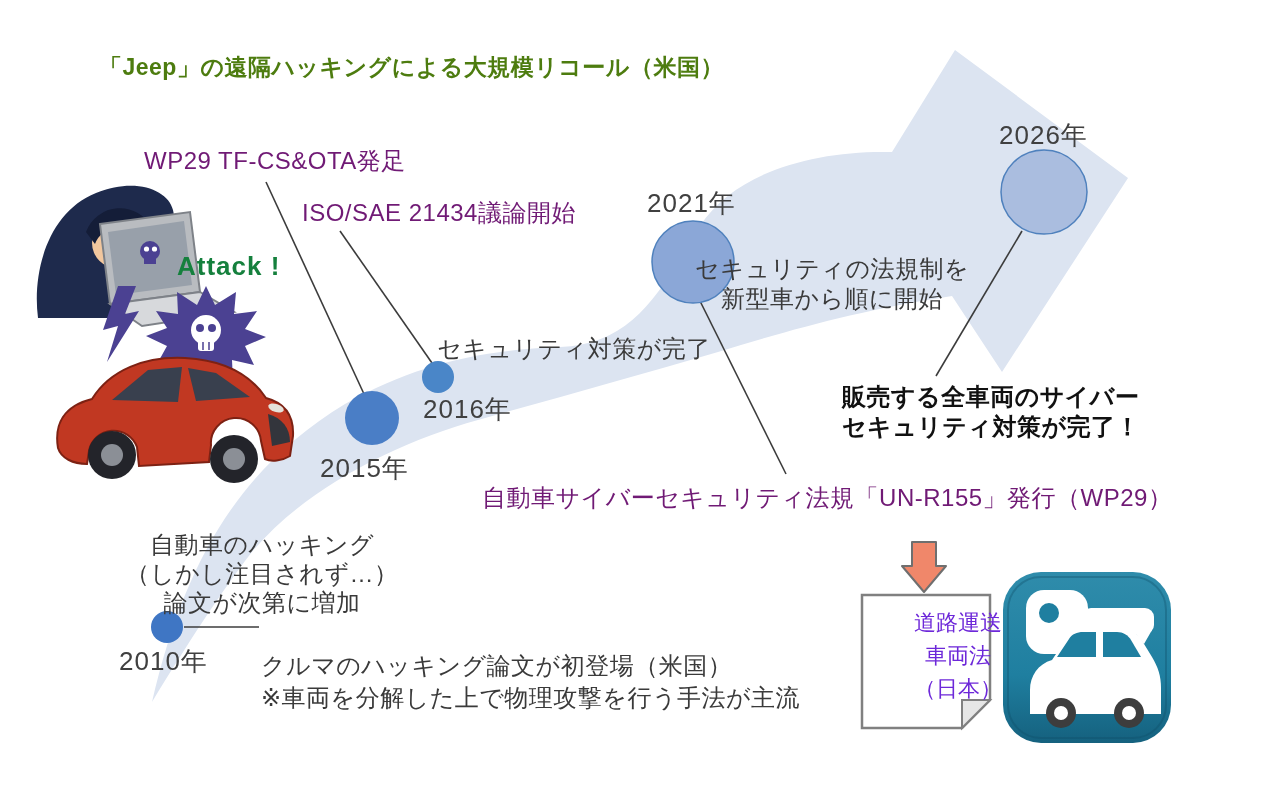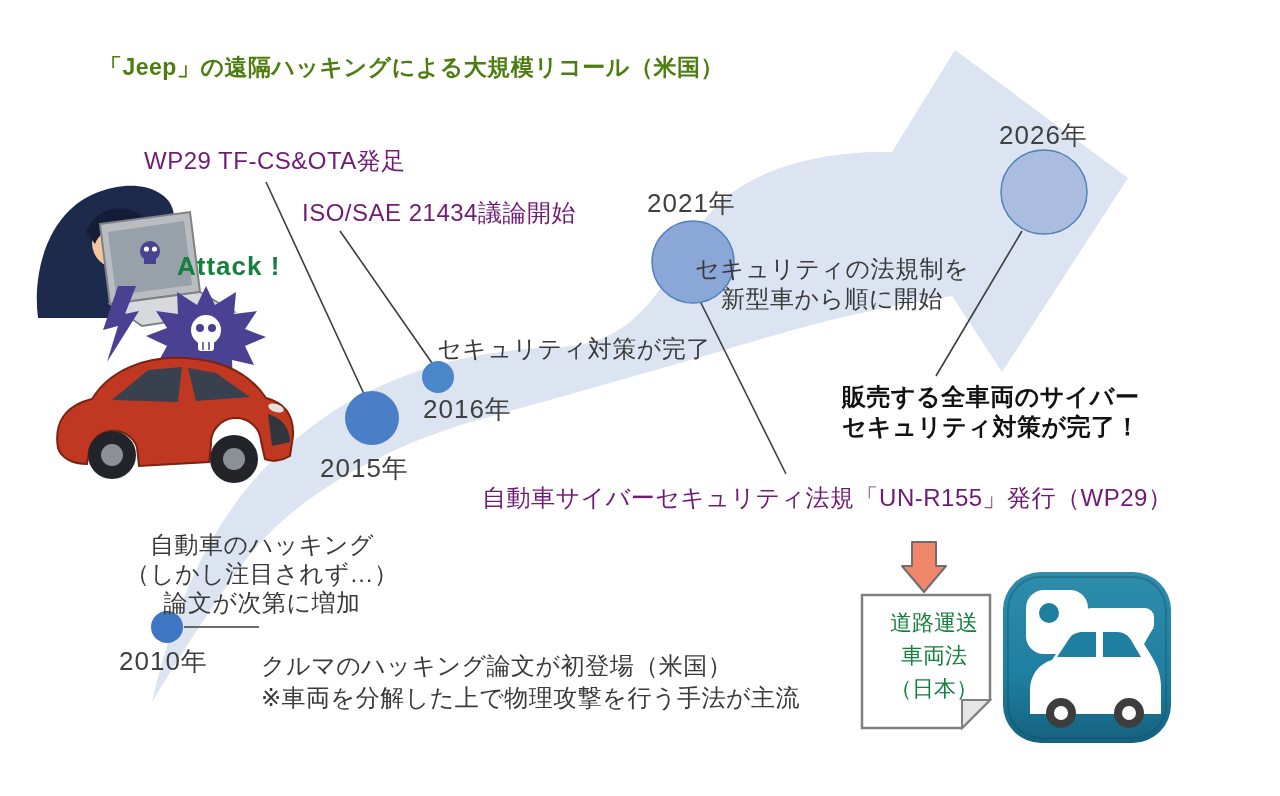--- a/index.html
+++ b/index.html
@@ -166,19 +166,19 @@
   <div class="txt year" style="left:119px;top:644px;">2010年</div>
   <div class="txt body lh32" style="left:261px;top:610px;">
     <div>クルマのハッキング論文が初登場（米国）</div>
     <div>※車両を分解した上で物理攻撃を行う手法が主流</div>
   </div>
 
   <div class="txt blue lh32" style="left:482px;top:482px;">
     <div>自動車サイバーセキュリティ法規「UN-R155」発行（WP29）</div>
   </div>
 
-  <div class="txt center lh33" style="left:860px;top:606px;width:148px;font-size:22px;color:#15803d;">
+  <div class="txt center lh33" style="left:884px;top:606px;width:148px;font-size:22px;color:#6d28d9;">
     <div>道路運送</div>
     <div>車両法</div>
     <div>（日本）</div>
   </div>
 
 </div>
 
 </body></html>

